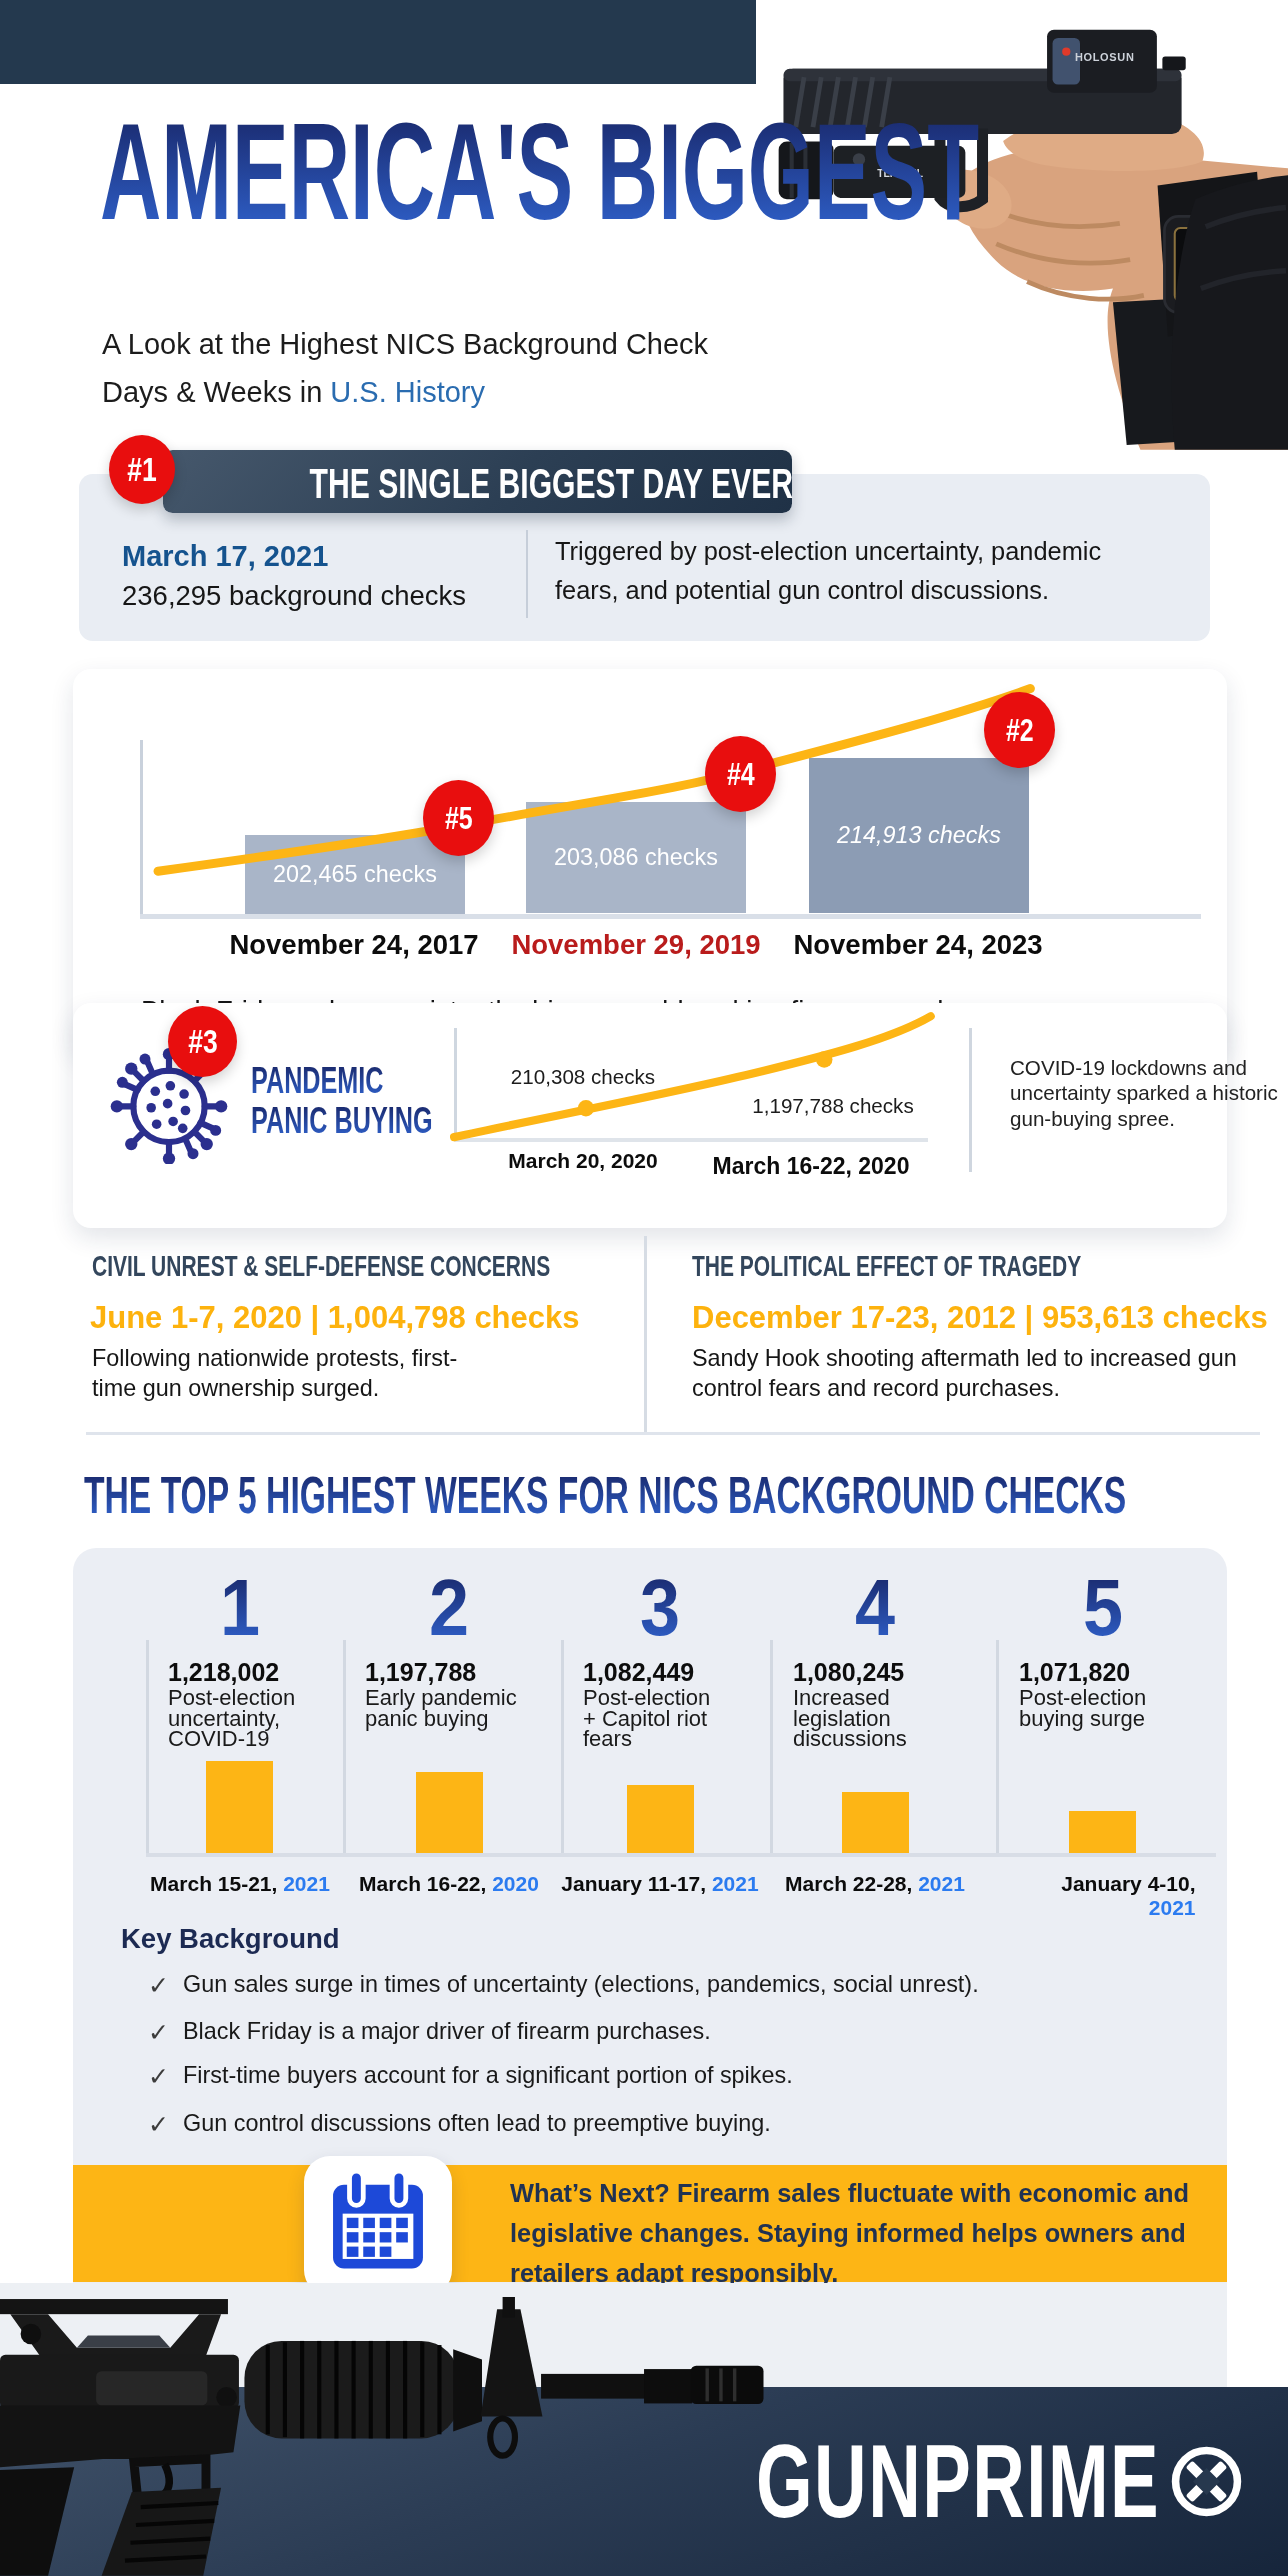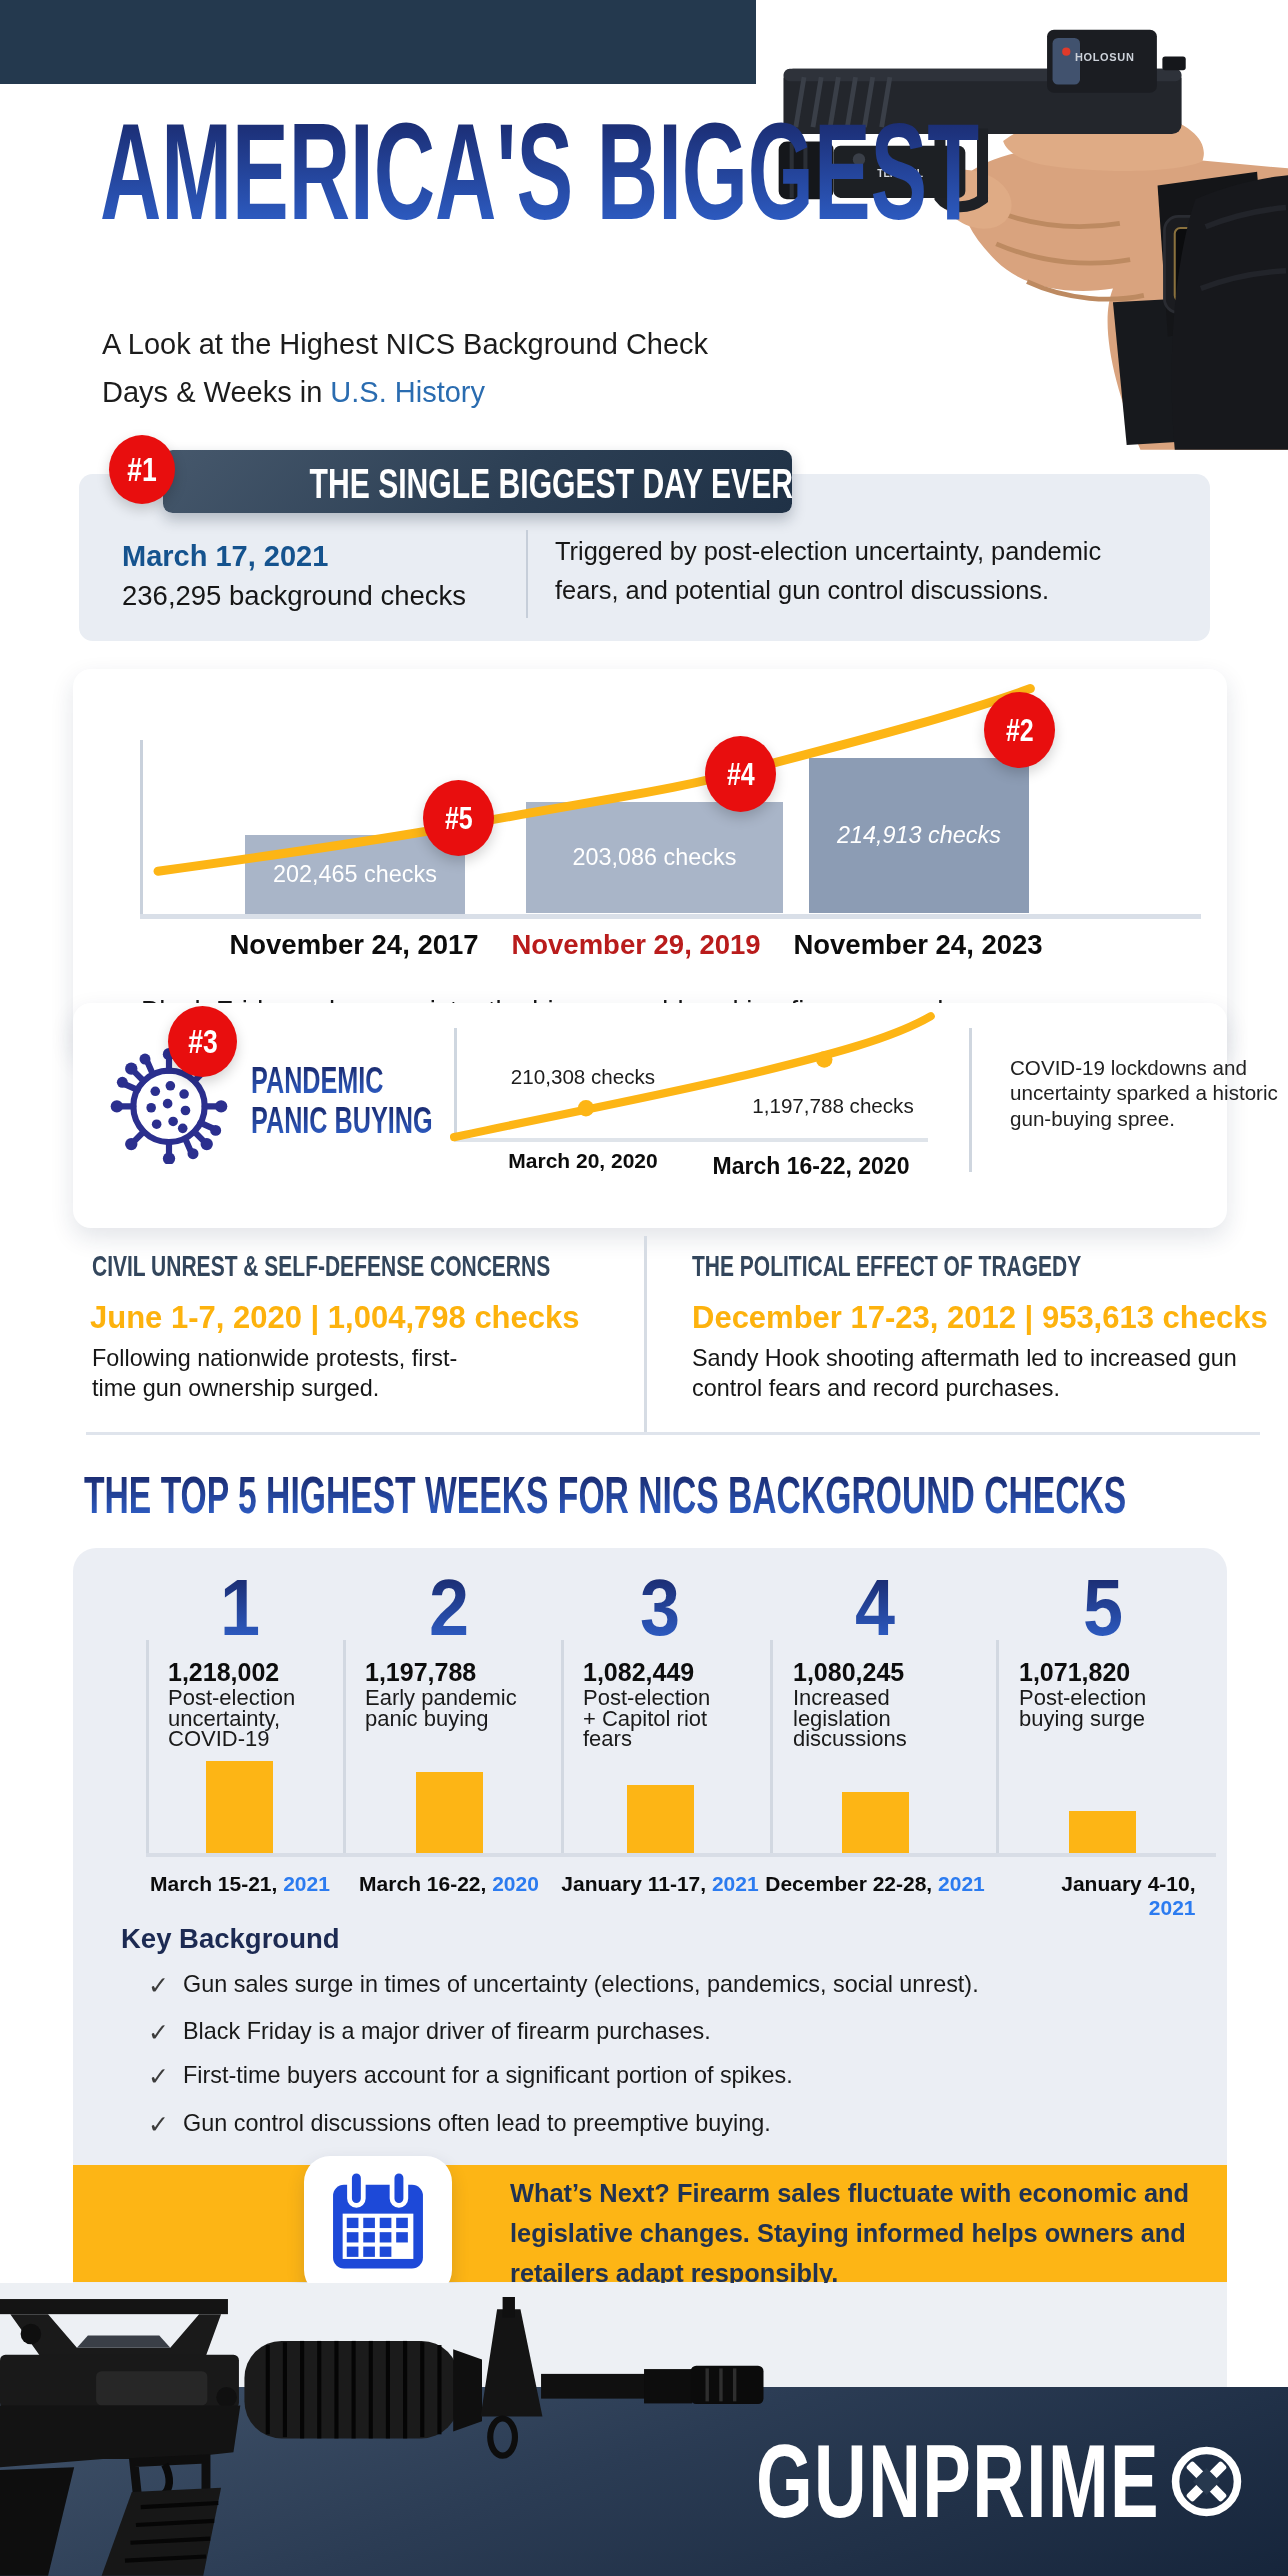--- a/index.html
+++ b/index.html
@@ -114,21 +114,21 @@
   <div class="abs" style="left:555px;top:576px;font-size:25.4px;">fears, and potential gun control discussions.</div>
 
   <div class="abs card" style="left:73px;top:669px;width:1154px;height:386px;"></div>
   <div class="abs" style="left:140px;top:740px;width:3.4px;height:175px;background:#c9d1dc;"></div>
   <div class="abs" style="left:140px;top:914px;width:1061px;height:4.8px;background:#d9dfe8;"></div>
   <div id="bf-bars">
       <div class="bfbar" style="left: 245px; width: 220px; top: 835px; height: 79px; background: rgb(169, 181, 200);">
         <span class="lbl">202,465  checks</span>
       </div>
       <div class="bfdate" style="left: 354px; top: 929px; font-size: 27.5px; color: rgb(12, 12, 12);">November 24, 2017</div>
-      <div class="bfbar" style="left: 526px; width: 257px; top: 802px; height: 111px; background: rgb(169, 181, 200);">
+      <div class="bfbar" style="left: 526px; width: 220px; top: 802px; height: 111px; background: rgb(169, 181, 200);">
         <span class="lbl">203,086 checks</span>
       </div>
       <div class="bfdate" style="left: 636px; top: 929px; font-size: 27.5px; color: #b91c1c;">November 29, 2019</div>
       <div class="bfbar" style="left: 809px; width: 220px; top: 758px; height: 155px; background: rgb(140, 156, 180); font-style: italic;">
         <span class="lbl">214,913 checks</span>
       </div>
       <div class="bfdate" style="left: 918px; top: 929px; font-size: 27.5px; color: rgb(12, 12, 12);">November 24, 2023</div>
     </div>
   <svg class="abs" style="left:0;top:0;" width="1288" height="1072" pointer-events="none" viewBox="0 0 1875 1560">
     <path d="M230,1268 C420,1242 560,1222 700,1196 C900,1160 1000,1146 1090,1120 C1250,1078 1390,1042 1500,1002" fill="none" stroke="#fdb515" stroke-width="13" stroke-linecap="round"></path>
@@ -267,21 +267,21 @@
       <div class="t5date" style="left: 660px; top: 1872px; font-size: 21px; color: rgb(12, 12, 12);"><span>January 11-17, </span><span class="yr">2021</span></div>
       <div class="abs condc grad" style="left: 875px; top: 1568px; font-size: 80px; line-height: 80px; transform: translateX(-50%) scaleX(0.9);">4</div>
       <div class="rule" style="left: 770px; top: 1640px; width: 2.7px; height: 214px;"></div>
       <div class="abs nowrap" style="left: 793px; top: 1658px; font-size: 25px; font-weight: bold; color: rgb(13, 13, 13);">1,080,245</div>
       <div class="abs" style="left: 793px; top: 1688px; font-size: 22px; line-height: 20.6px; color: rgb(26, 26, 26);">
         <div>Increased</div>
         <div>legislation</div>
         <div>discussions</div>
       </div>
       <div class="abs" style="left: 842px; top: 1792px; width: 67px; height: 61px; background: rgb(253, 181, 21);"></div>
-      <div class="t5date" style="left: 875px; top: 1872px; font-size: 21px; color: rgb(12, 12, 12);"><span>December 22-28, </span><span class="yr">2021</span></div>
+      <div class="t5date" style="left: 875px; top: 1872px; font-size: 21px; color: rgb(12, 12, 12);"><span>March 22-28, </span><span class="yr">2021</span></div>
       <div class="abs condc grad" style="left: 1103px; top: 1568px; font-size: 80px; line-height: 80px; transform: translateX(-50%) scaleX(0.9);">5</div>
       <div class="rule" style="left: 996px; top: 1640px; width: 2.7px; height: 214px;"></div>
       <div class="abs nowrap" style="left: 1019px; top: 1658px; font-size: 25px; font-weight: bold; color: rgb(13, 13, 13);">1,071,820</div>
       <div class="abs" style="left: 1019px; top: 1688px; font-size: 22px; line-height: 20.6px; color: rgb(26, 26, 26);">
         <div>Post-election</div>
         <div>buying surge</div>
       </div>
       <div class="abs" style="left: 1069px; top: 1811px; width: 67px; height: 43px; background: rgb(253, 181, 21);"></div>
       <div class="t5date" style="left: 1103px; top: 1872px; font-size: 21px; color: rgb(12, 12, 12);"><span>January 4-10, </span><span class="yr">2021</span></div>
     </div>

